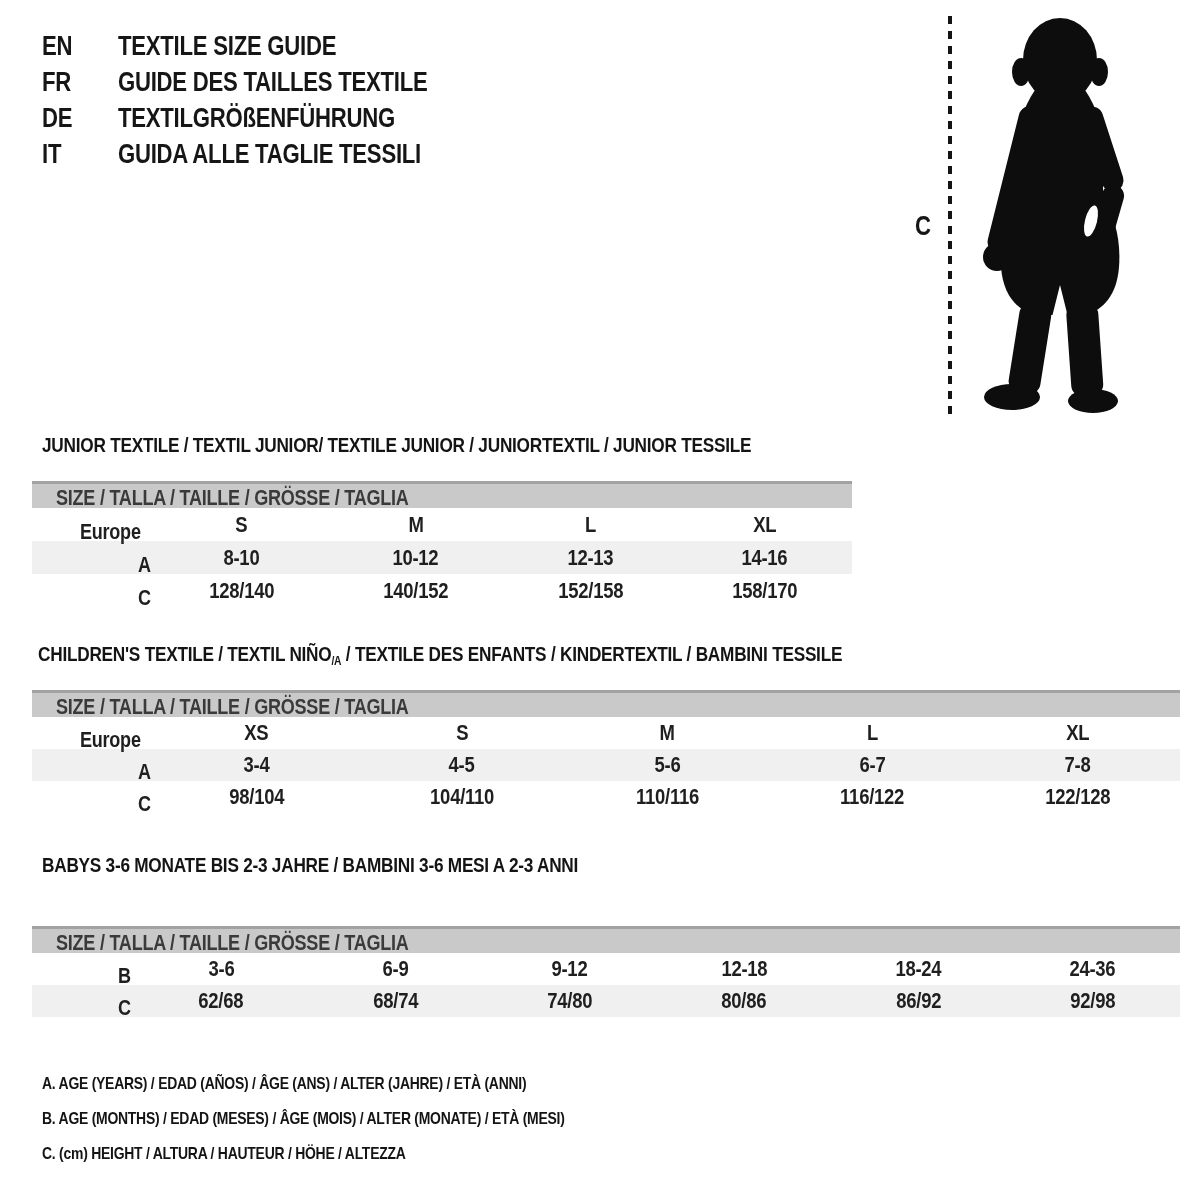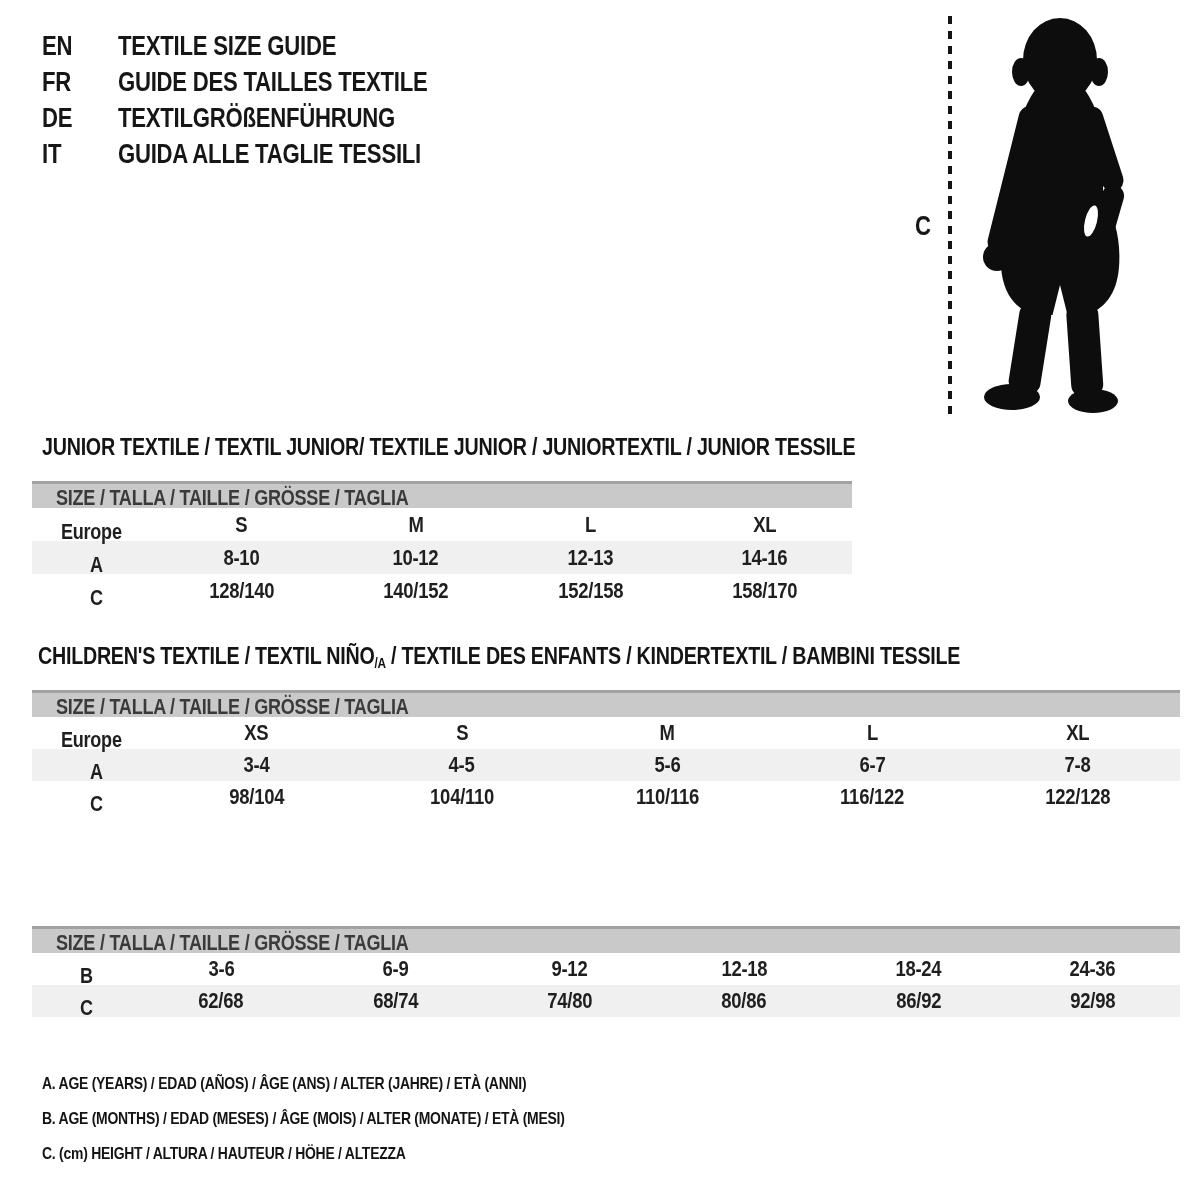--- a/index.html
+++ b/index.html
@@ -19,35 +19,35 @@
   .lang-row{display:flex;height:36px;align-items:center;font-size:27px;font-weight:bold;color:#161616;}
   .lang-code{width:76px;}
 
   
   .hline{position:absolute;left:948px;top:16px;width:4px;height:400px;
     background:repeating-linear-gradient(to bottom,#141414 0 8px,transparent 8px 15px);}
   .hlabel{position:absolute;left:915px;top:211px;font-size:27px;font-weight:bold;color:#161616;}
   .toddler{position:absolute;left:972px;top:14px;width:172px;height:402px;}
 
   
-  .hdg{position:absolute;font-size:24px;font-weight:bold;color:#141414;white-space:nowrap;}
+  .hdg{position:absolute;font-size:21px;font-weight:bold;color:#141414;white-space:nowrap;}
   .h-junior{left:42px;top:433px;}
   .h-children{left:38px;top:642px;}
   .h-babies{left:42px;top:847px;line-height:36px;}
   .sub-sm{font-size:.6em;vertical-align:-.3em;}
 
   
   .tbl{position:absolute;}
   .t1{left:32px;top:481px;width:820px;}
   .t2{left:32px;top:690px;width:1148px;}
   .t3{left:32px;top:926px;width:1148px;}
   .bar{height:27px;background:#c9c9c9;border-top:3px solid #a2a2a2;line-height:27px;
        padding-left:24px;font-size:22px;font-weight:bold;color:#3a3a3a;box-sizing:border-box;}
   .row{display:flex;align-items:center;height:32px;font-size:22px;font-weight:bold;color:#1f1f1f;}
-  .row .lbl{padding-left:9px;text-align:center;box-sizing:border-box;margin-top:14px;}
+  .row .lbl{padding-left:9px;text-align:right;box-sizing:border-box;margin-top:14px;}
   .t1 .lbl,.t2 .lbl{width:122px;}
   .t3 .lbl{width:102px;}
   .row .val{flex:1;text-align:center;}
   .shade{background:#f0f0f0;}
   .t1 .row{height:33px;}
 
   
   .notes{position:absolute;left:42px;top:1066px;font-size:17px;font-weight:bold;color:#141414;line-height:35px;}
 </style>
 </head>
@@ -160,20 +160,21 @@
       <span class="lbl"><span class="cndL">C</span></span>
       <span class="val"><span class="cnd">98/104</span></span>
       <span class="val"><span class="cnd">104/110</span></span>
       <span class="val"><span class="cnd">110/116</span></span>
       <span class="val"><span class="cnd">116/122</span></span>
       <span class="val"><span class="cnd">122/128</span></span>
     </div>
   </div>
 
   <div class="hdg h-babies">
+    <div><span class="cndL">BABYS 3-6 MONATE BIS 2-3 JAHRE / BAMBINI 3-6 MESI A 2-3 ANNI</span></div>
   </div>
   <div class="tbl t3">
     <div class="bar"><span class="cndL">SIZE / TALLA / TAILLE / GRÖSSE / TAGLIA</span></div>
     <div class="row">
       <span class="lbl"><span class="cndL">B</span></span>
       <span class="val"><span class="cnd">3-6</span></span>
       <span class="val"><span class="cnd">6-9</span></span>
       <span class="val"><span class="cnd">9-12</span></span>
       <span class="val"><span class="cnd">12-18</span></span>
       <span class="val"><span class="cnd">18-24</span></span>

